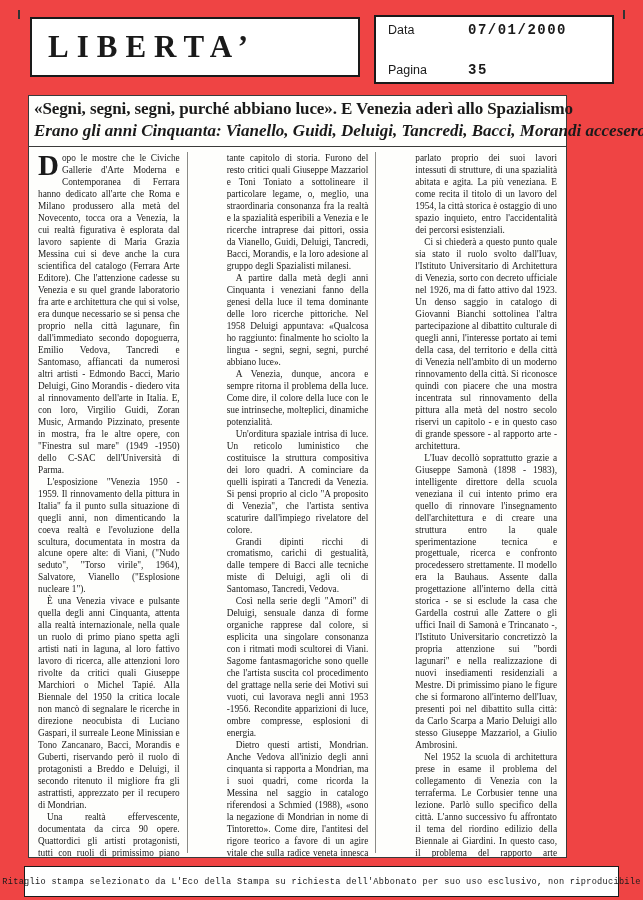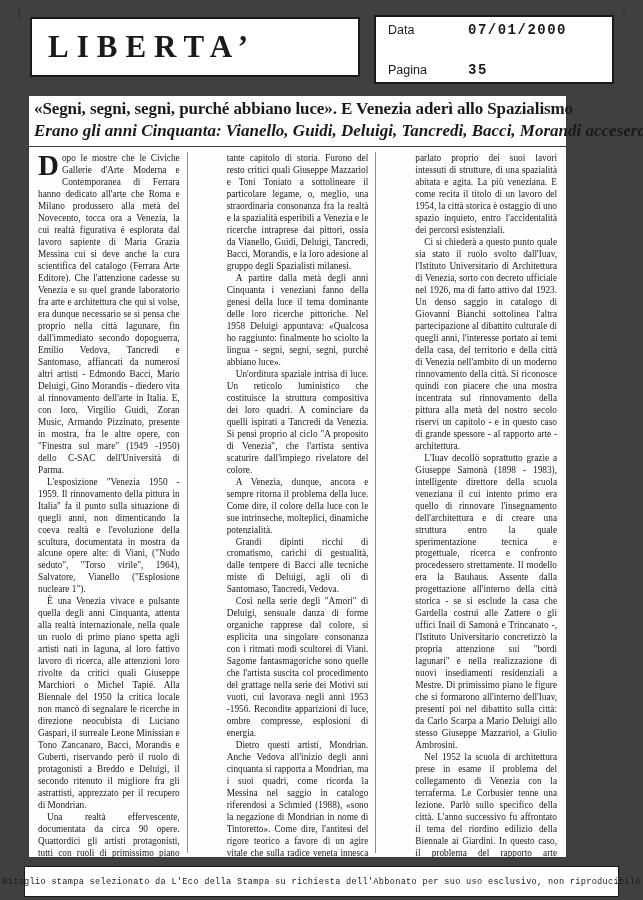--- a/index.html
+++ b/index.html
@@ -5,21 +5,21 @@
   html, body {
     margin: 0; padding: 0;
     width: 643px; height: 900px;
     background: #f4f3f0;
     font-family: "Liberation Serif", "DejaVu Serif", serif;
     color: #1a1a1a;
   }
   .page {
     position: relative;
     width: 643px; height: 900px;
-    background: #404040;
+    background: #ef4444;
     overflow: hidden;
   }
   .crop-mark {
     position: absolute; width: 2px; height: 9px; background: #333;
   }
   .crop-left  { left: 18px; top: 10px; }
   .crop-right { left: 623px; top: 10px; }
 
   
   .logo-box {
@@ -164,22 +164,22 @@
           <span class="dropcap">D</span><span>opo le mostre che le Civiche Gallerie d'Arte Moderna e Contemporanea di Ferrara hanno dedicato all'arte che Roma e Milano produssero alla metà del Novecento, tocca ora a Venezia, la cui realtà figurativa è esplorata dal lavoro sapiente di Maria Grazia Messina cui si deve anche la cura scientifica del catalogo (Ferrara Arte Editore). Che l'attenzione cadesse su Venezia e su quel grande laboratorio fra arte e architettura che qui si volse, era dunque necessario se si pensa che proprio nella città lagunare, fin dall'immediato secondo dopoguerra, Emilio Vedova, Tancredi e Santomaso, affiancati da numerosi altri artisti - Edmondo Bacci, Mario Deluigi, Gino Morandis - diedero vita al rinnovamento dell'arte in Italia. E, con loro, Virgilio Guidi, Zoran Music, Armando Pizzinato, presente in mostra, fra le altre opere, con "Finestra sul mare" (1949 -1950) dello C-SAC dell'Università di Parma.</span>
         </p>
         <p>L'esposizione "Venezia 1950 - 1959. Il rinnovamento della pittura in Italia" fa il punto sulla situazione di quegli anni, non dimenticando la coeva realtà e l'evoluzione della scultura, documentata in mostra da alcune opere alte: di Viani, ("Nudo seduto", "Torso virile", 1964), Salvatore, Vianello ("Esplosione nucleare 1").</p>
         <p>È una Venezia vivace e pulsante quella degli anni Cinquanta, attenta alla realtà internazionale, nella quale un ruolo di primo piano spetta agli artisti nati in laguna, al loro fattivo lavoro di ricerca, alle attenzioni loro rivolte da critici quali Giuseppe Marchiori o Michel Tapié. Alla Biennale del 1950 la critica locale non mancò di segnalare le ricerche in direzione neocubista di Luciano Gaspari, il surreale Leone Minissian e Tono Zancanaro, Bacci, Morandis e Guberti, riservando però il ruolo di protagonisti a Breddo e Deluigi, il secondo ritenuto il migliore fra gli astrattisti, apprezzato per il recupero di Mondrian.</p>
         <p>Una realtà effervescente, documentata da circa 90 opere. Quattordici gli artisti protagonisti, tutti con ruoli di primissimo piano all'interno delle Biennali veneziane e delle mostre che le gallerie private organizzarono contribuendo a scrivere un impor-</p>
       </div>
 
       <div class="col">
         <p class="no-indent">tante capitolo di storia. Furono del resto critici quali Giuseppe Mazzariol e Toni Toniato a sottolineare il particolare legame, o, meglio, una straordinaria consonanza fra la realtà e la spazialità esperibili a Venezia e le ricerche intraprese dai pittori, ossia da Vianello, Guidi, Deluigi, Tancredi, Bacci, Morandis, e la loro adesione al gruppo degli Spazialisti milanesi.</p>
         <p>A partire dalla metà degli anni Cinquanta i veneziani fanno della genesi della luce il tema dominante delle loro ricerche pittoriche. Nel 1958 Deluigi appuntava: «Qualcosa ho raggiunto: finalmente ho sciolto la lingua - segni, segni, segni, purché abbiano luce».</p>
+        <p>A Venezia, dunque, ancora e sempre ritorna il problema della luce. Come dire, il colore della luce con le sue intrinseche, molteplici, dinamiche potenzialità.</p>
         <p>Un'orditura spaziale intrisa di luce. Un reticolo luministico che costituisce la struttura compositiva dei loro quadri. A cominciare da quelli ispirati a Tancredi da Venezia. Si pensi proprio al ciclo "A proposito di Venezia", che l'artista sentiva scaturire dall'impiego rivelatore del colore.</p>
-        <p>A Venezia, dunque, ancora e sempre ritorna il problema della luce. Come dire, il colore della luce con le sue intrinseche, molteplici, dinamiche potenzialità.</p>
         <p>Grandi dipinti ricchi di cromatismo, carichi di gestualità, dalle tempere di Bacci alle tecniche miste di Deluigi, agli oli di Santomaso, Tancredi, Vedova.</p>
         <p>Così nella serie degli "Amori" di Deluigi, sensuale danza di forme organiche rapprese dal colore, si esplicita una singolare consonanza con i ritmati modi scultorei di Viani. Sagome fantasmagoriche sono quelle che l'artista suscita col procedimento del grattage nella serie dei Motivi sui vuoti, cui lavorava negli anni 1953 -1956. Recondite apparizioni di luce, ombre compresse, esplosioni di energia.</p>
         <p>Dietro questi artisti, Mondrian. Anche Vedova all'inizio degli anni cinquanta si rapporta a Mondrian, ma i suoi quadri, come ricorda la Messina nel saggio in catalogo riferendosi a Schmied (1988), «sono la negazione di Mondrian in nome di Tintoretto». Come dire, l'antitesi del rigore teorico a favore di un agire vitale che sulla radice veneta innesca spunti della figuratività barocca fino al futurismo. Vedova architetto dello spazio, aveva</p>
       </div>
 
       <div class="col">
         <p class="no-indent">parlato proprio dei suoi lavori intessuti di strutture, di una spazialità abitata e agita. La più veneziana. E come recita il titolo di un lavoro del 1954, la città storica è ostaggio di uno spazio inquieto, entro l'accidentalità dei percorsi esistenziali.</p>
         <p>Ci si chiederà a questo punto quale sia stato il ruolo svolto dall'Iuav, l'Istituto Universitario di Architettura di Venezia, sorto con decreto ufficiale nel 1926, ma di fatto attivo dal 1923. Un denso saggio in catalogo di Giovanni Bianchi sottolinea l'altra partecipazione al dibattito culturale di quegli anni, l'interesse portato ai temi della casa, del territorio e della città di Venezia nell'ambito di un moderno rinnovamento della città. Si riconosce quindi con piacere che una mostra incentrata sul rinnovamento della pittura alla metà del nostro secolo riservi un capitolo - e in questo caso di grande spessore - al rapporto arte - architettura.</p>
         <p>L'Iuav decollò soprattutto grazie a Giuseppe Samonà (1898 - 1983), intelligente direttore della scuola veneziana il cui intento primo era quello di rinnovare l'insegnamento dell'architettura e di creare una struttura entro la quale sperimentazione tecnica e progettuale, ricerca e confronto procedessero strettamente. Il modello era la Bauhaus. Assente dalla progettazione all'interno della città storica - se si esclude la casa che Gardella costruì alle Zattere o gli uffici Inail di Samonà e Trincanato -, l'Istituto Universitario concretizzò la propria attenzione sui "bordi lagunari" e nella realizzazione di nuovi insediamenti residenziali a Mestre. Di primissimo piano le figure che si formarono all'interno dell'Iuav, presenti poi nel dibattito sulla città: da Carlo Scarpa a Mario Deluigi allo stesso Giuseppe Mazzariol, a Giulio Ambrosini.</p>
         <p>Nel 1952 la scuola di architettura prese in esame il problema del collegamento di Venezia con la terraferma. Le Corbusier tenne una lezione. Parlò sullo specifico della città. L'anno successivo fu affrontato il tema del riordino edilizio della Biennale ai Giardini. In questo caso, il problema del rapporto arte contemporanea-architettura divenne imprescindibile. E allora sarà opportuno ricordare le pa-</p>

